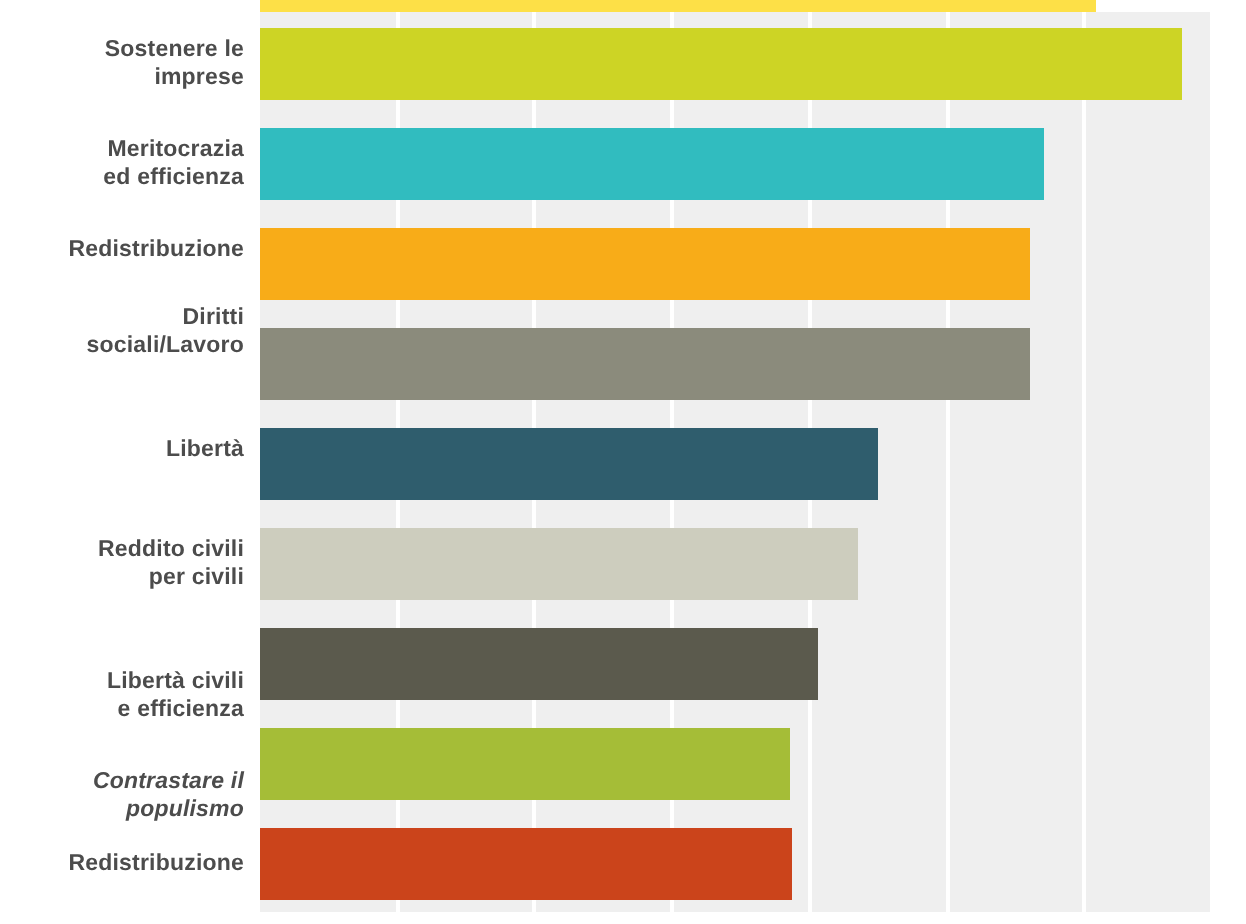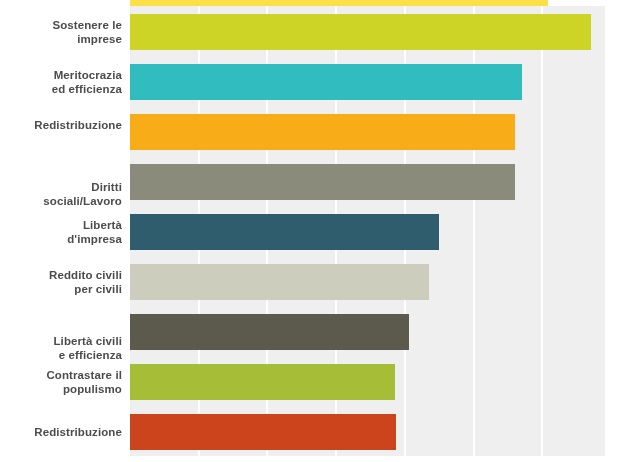--- a/index.html
+++ b/index.html
@@ -99,41 +99,40 @@
 
     <div class="cat-label" style="top:68px;">
       <div>Meritocrazia</div>
       <div>ed efficienza</div>
     </div>
 
     <div class="cat-label" style="top:118px;">
       <div>Redistribuzione</div>
     </div>
 
-    <div class="cat-label" style="top:180px;text-align:right;">
+    <div class="cat-label" style="top:152px;text-align:right;">
       <div>Diritti</div>
       <div>sociali/Lavoro</div>
     </div>
 
     <div class="cat-label" style="top:218px;">
       <div>Libertà</div>
-      <div>d'impresa</div>
     </div>
 
     <div class="cat-label" style="top:268px;">
       <div>Reddito civili</div>
       <div>per civili</div>
     </div>
 
     <div class="cat-label" style="top:334px;">
       <div>Libertà civili</div>
       <div>e efficienza</div>
     </div>
 
-    <div class="cat-label" style="top:368px;">
+    <div class="cat-label" style="top:384px;font-style:italic;">
       <div>Contrastare il</div>
       <div>populismo</div>
     </div>
 
     <div class="cat-label" style="top:425px;">
       <div>Redistribuzione</div>
     </div>
 
   </div>
 

